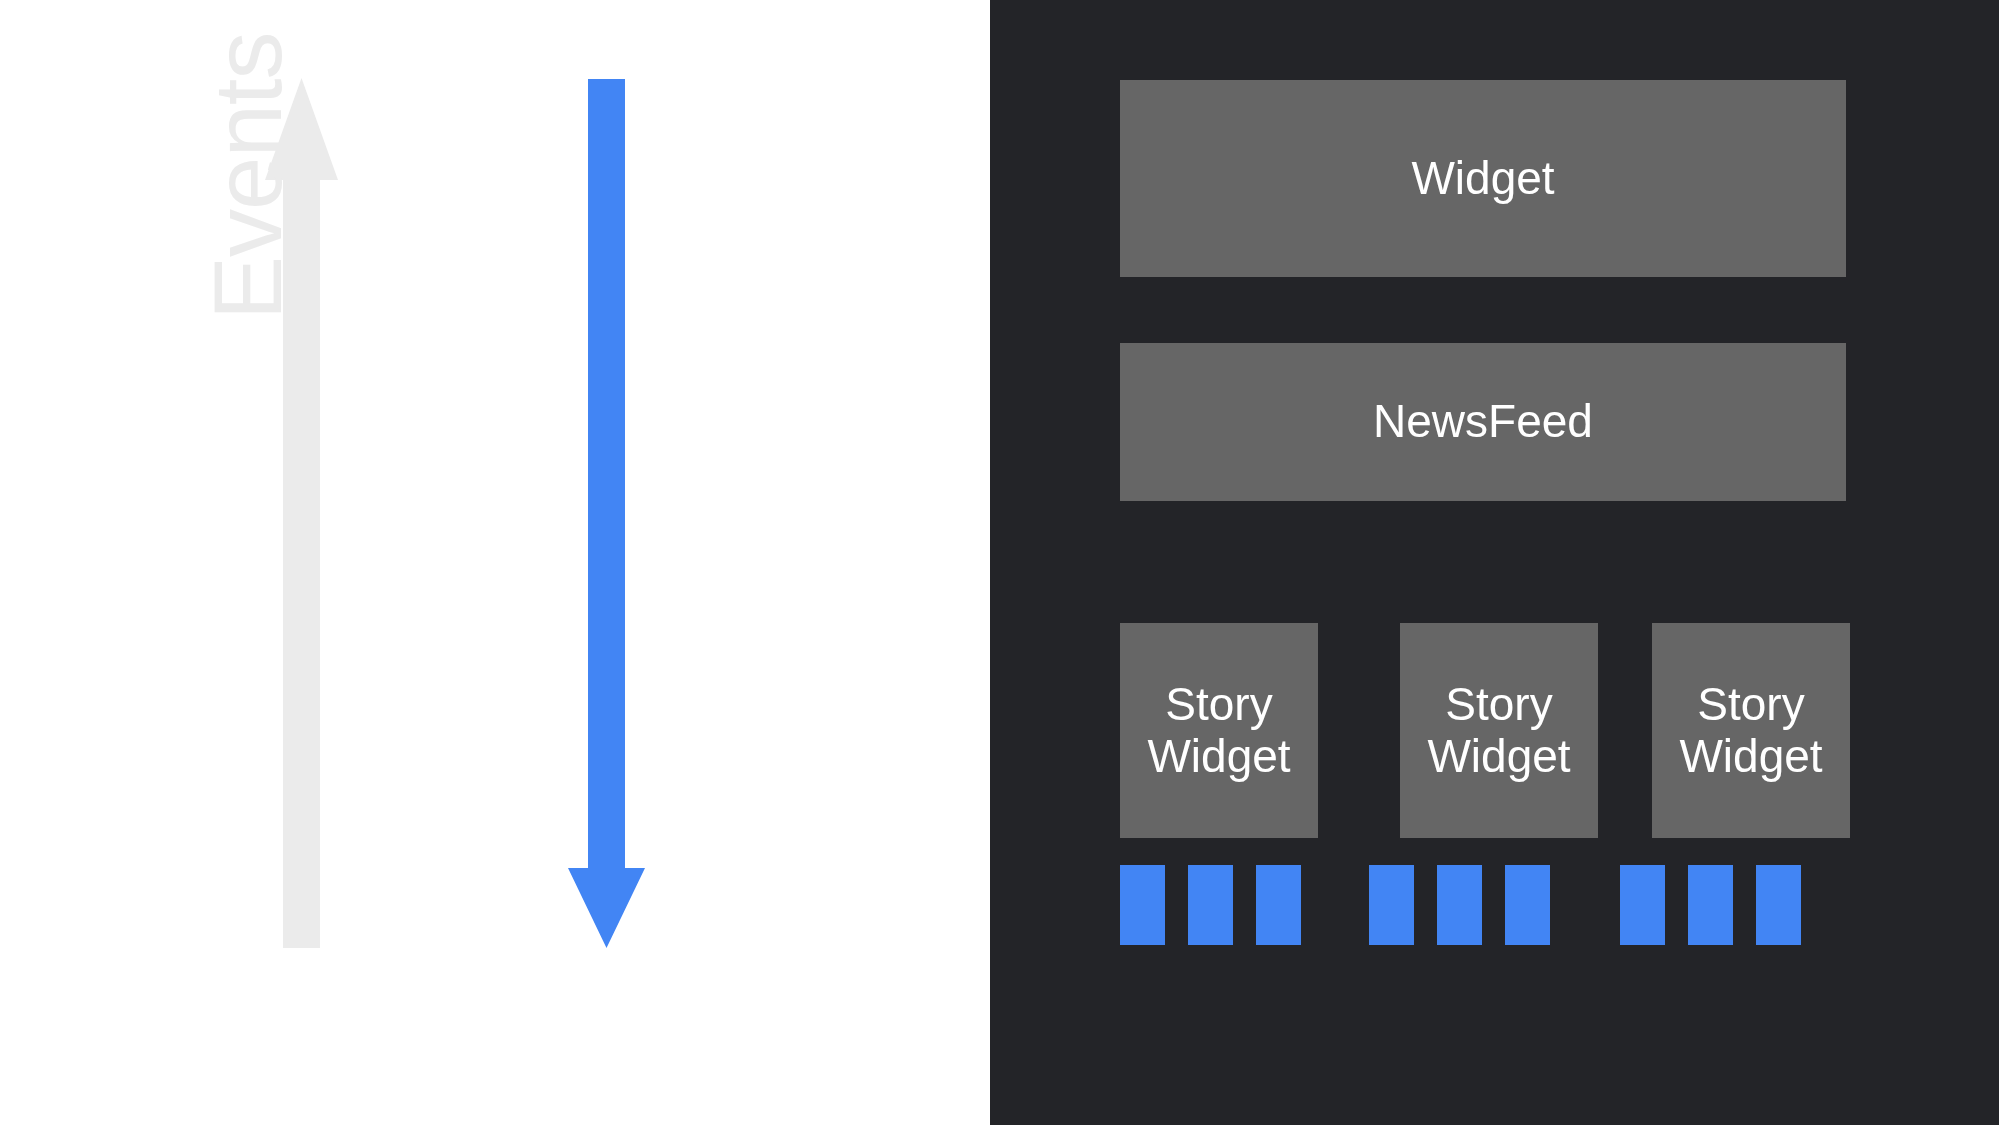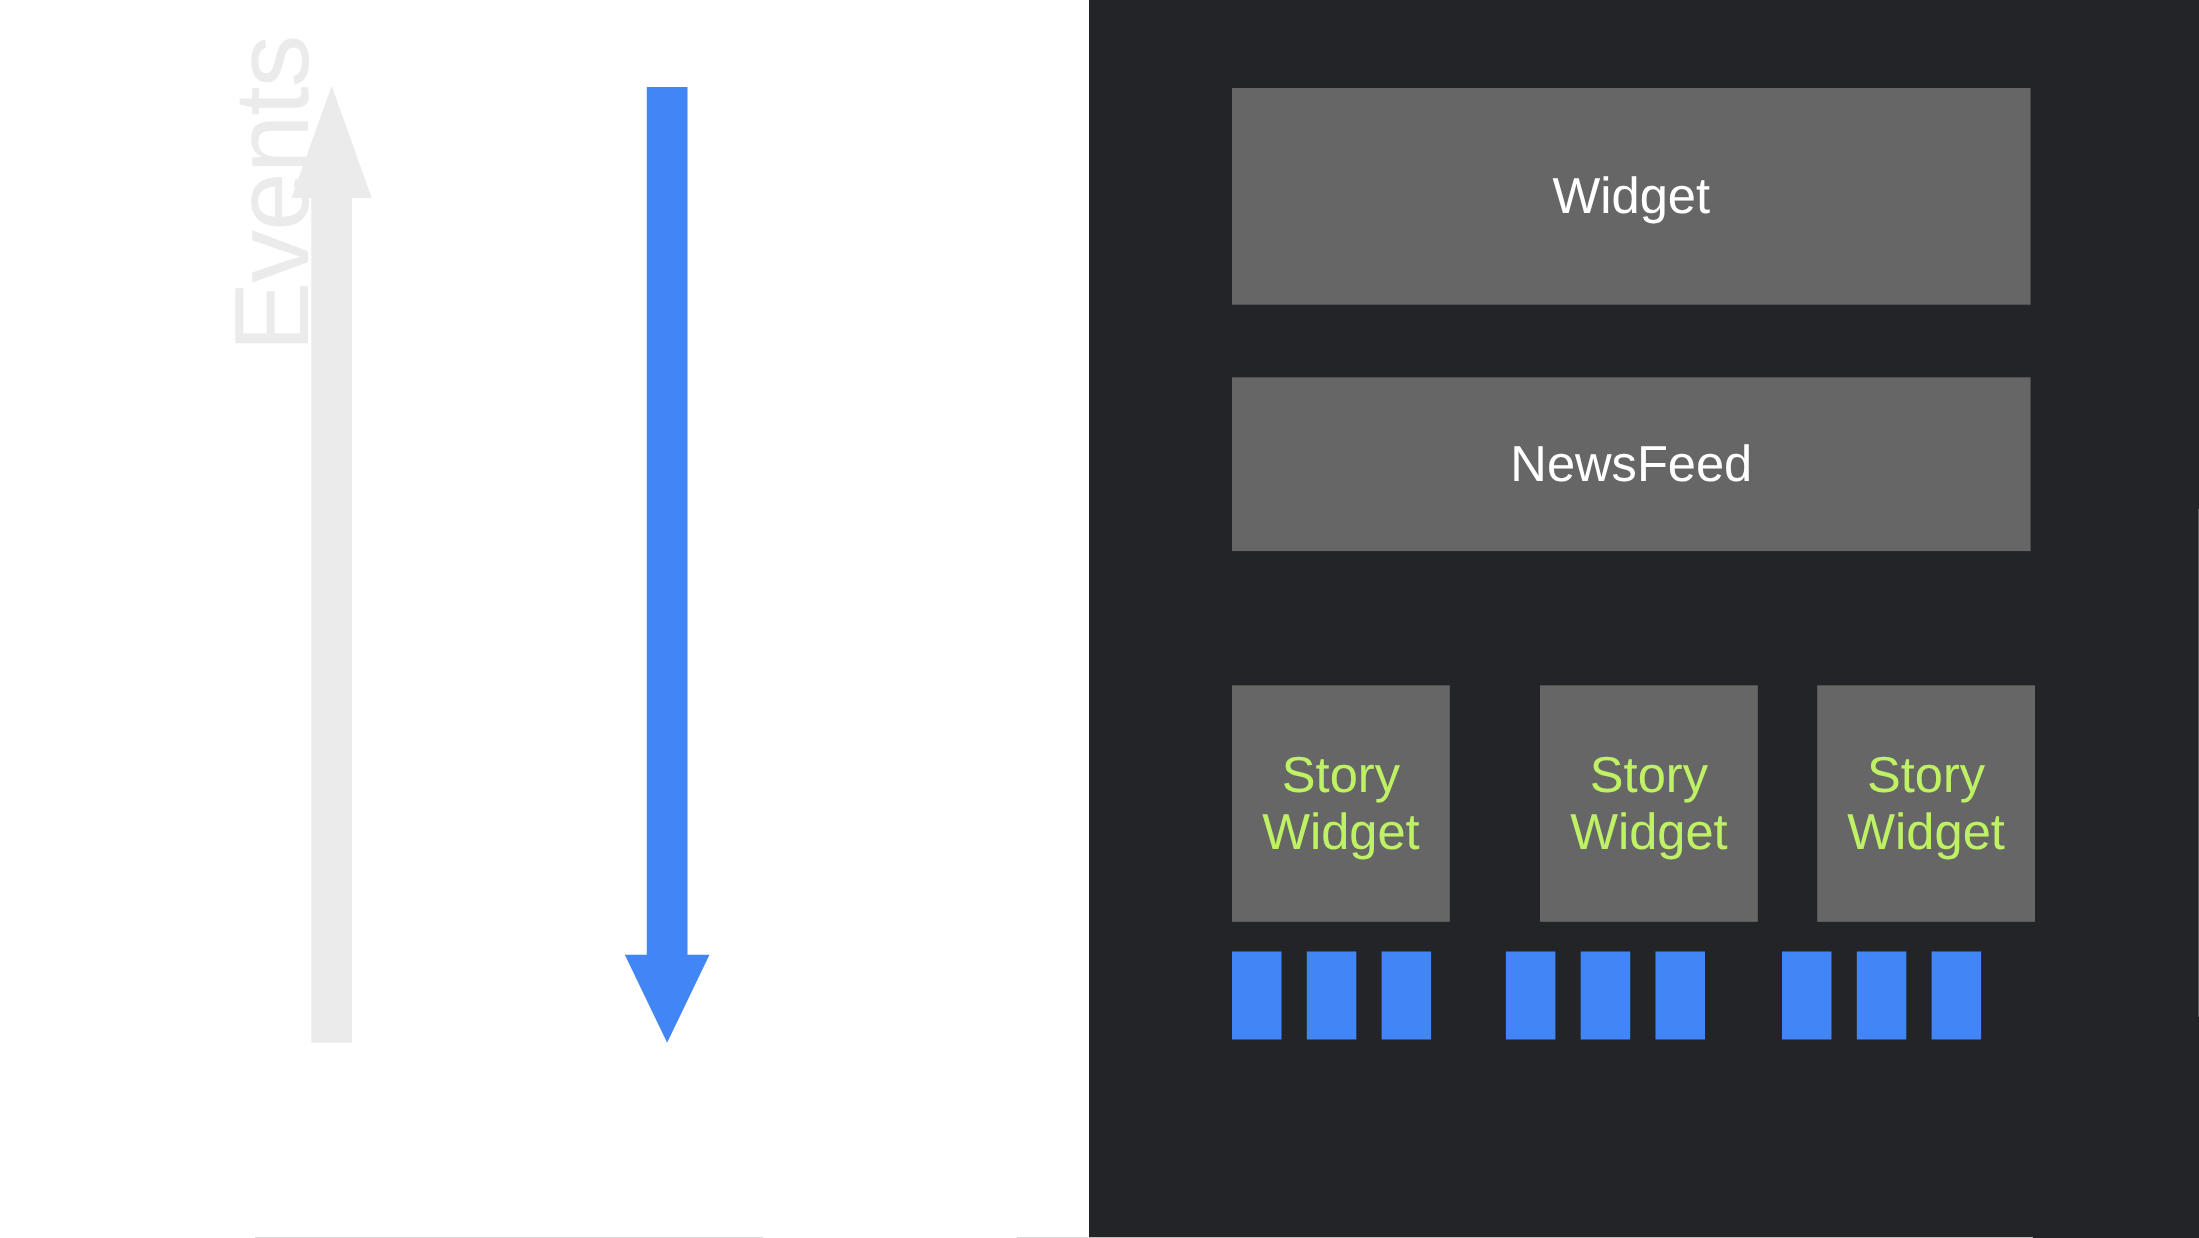--- a/index.html
+++ b/index.html
@@ -78,21 +78,21 @@
 
   #screen-box   { left: 130px; top: 80px;  width: 726px; height: 197px; }
   #newsfeed-box { left: 130px; top: 343px; width: 726px; height: 158px; }
 
   .story-box {
     position: absolute;
     top: 623px;
     width: 198px;
     height: 215px;
     background: #666666;
-    color: #bef264;
+    color: #ffffff;
     display: flex;
     align-items: center;
     justify-content: center;
     text-align: center;
     font-size: 46px;
     font-weight: 400;
     line-height: 1.12;
     white-space: pre-line;
   }
   #story-box-0 { left: 130px; }

